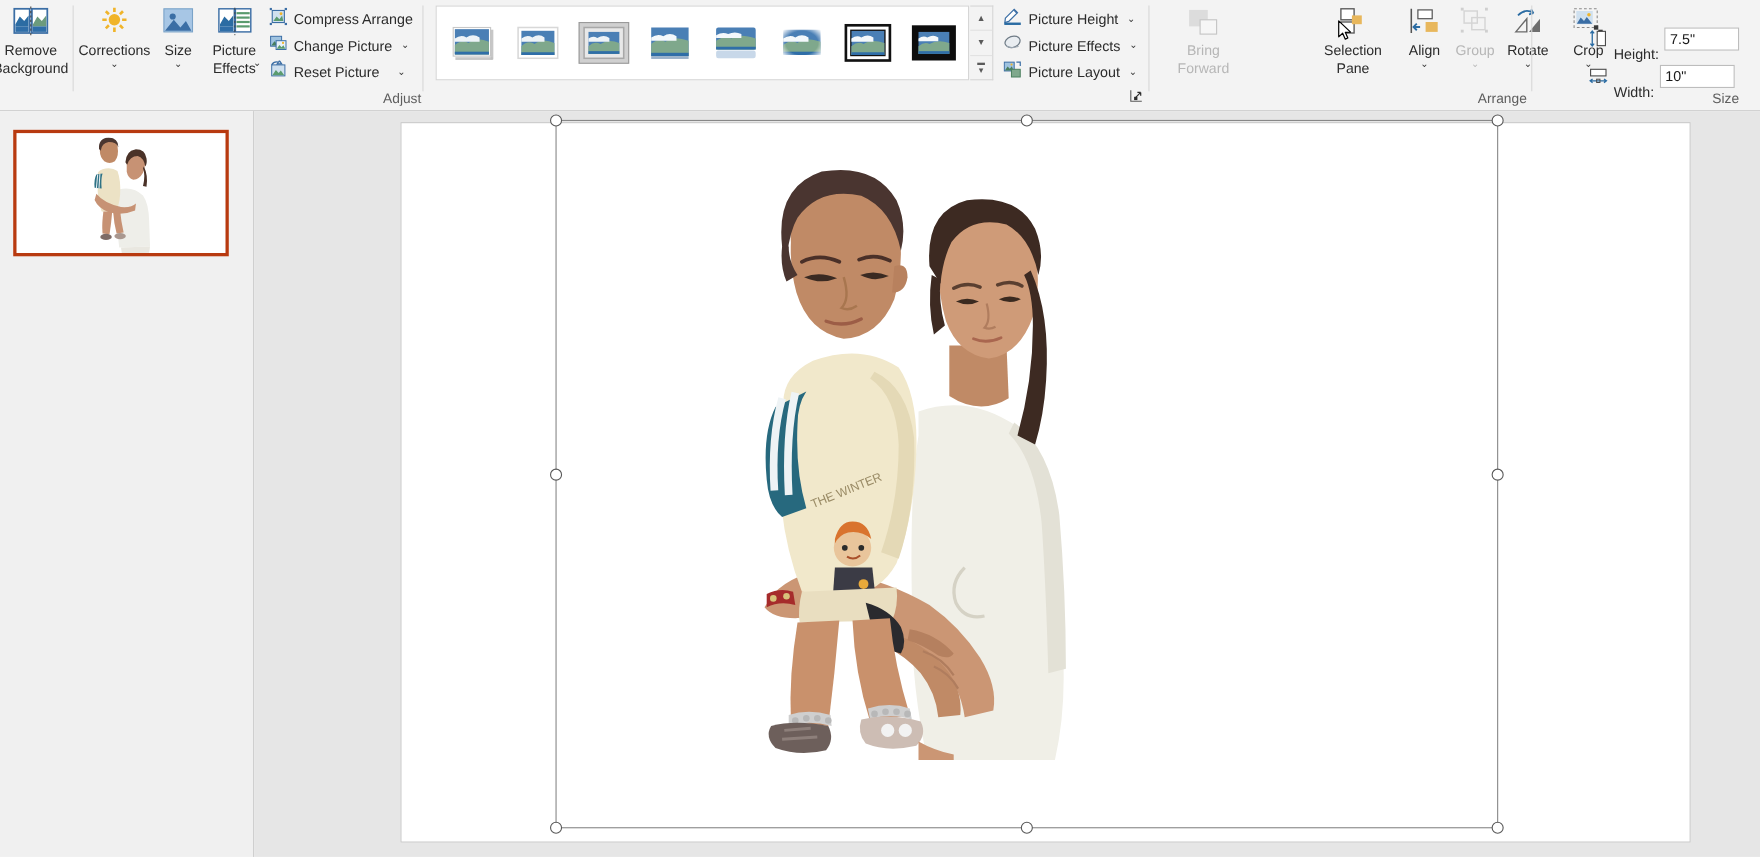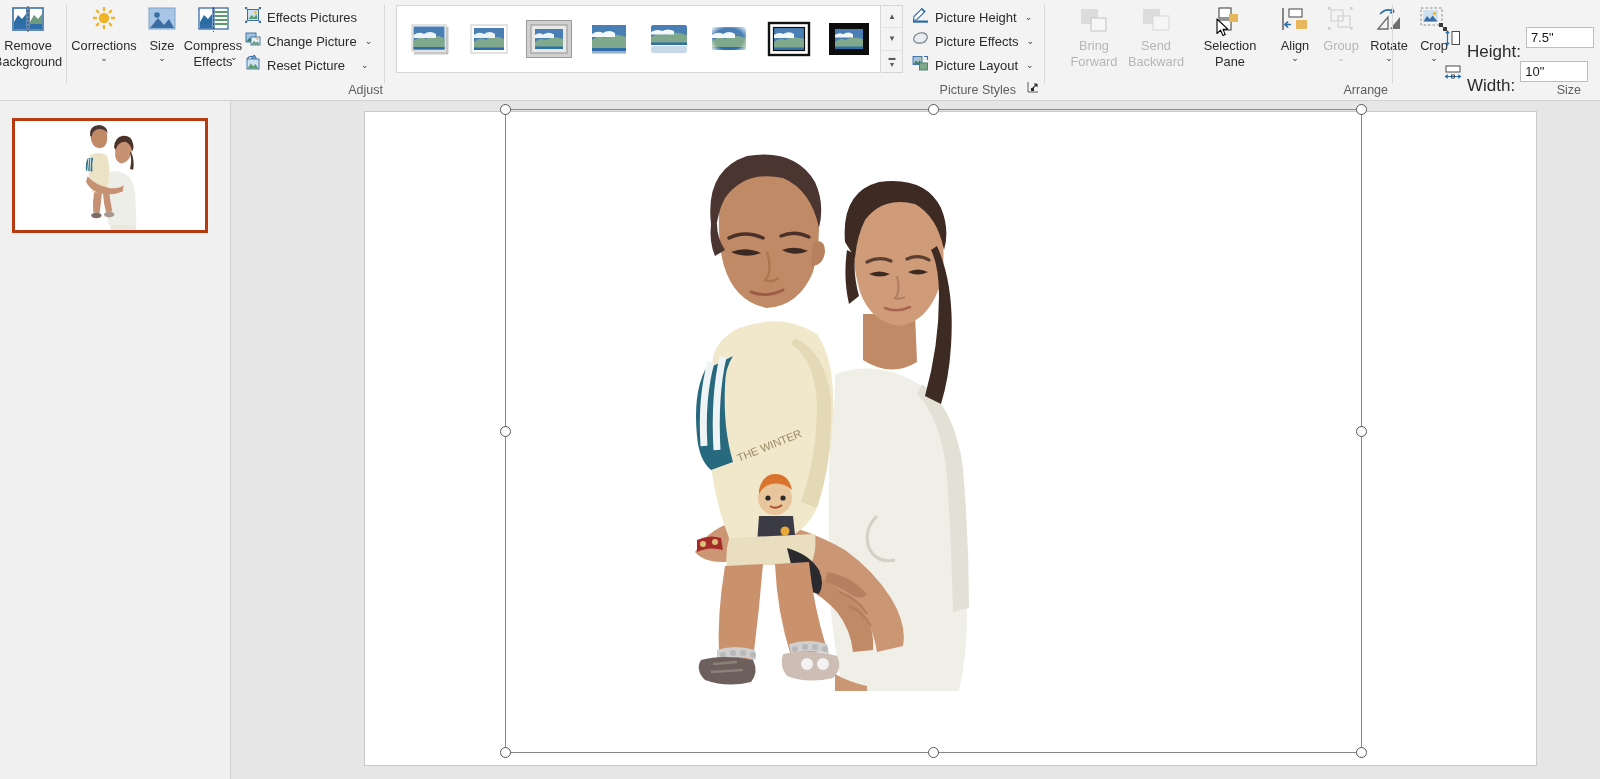--- a/index.html
+++ b/index.html
@@ -64,21 +64,21 @@
   .gal-scroll div:last-child { border-bottom: none; }
 
   .dlg-launch {
     position: absolute; width: 14px; height: 14px; cursor: default;
     font-size: 11px; color: #4a4a4a; line-height: 14px; text-align: center;
   }
 
   
   .size-row { position: absolute; display: flex; align-items: center; gap: 5px; }
   .size-row .sico { width: 18px; height: 16px; display: flex; align-items: center; justify-content: center; }
-  .size-row .slab { font-size: 17px; color: #2b2b2b; margin-top: 29px; }
+  .size-row .slab { font-size: 13px; color: #2b2b2b; margin-top: 29px; }
   .size-inp {
     width: 68px; height: 21px; border: 1px solid #bdbdbd; background: #fff;
     font-size: 13px; color: #1a1a1a; padding: 0 4px; font-family: "Liberation Sans", sans-serif;
   }
 
   
   .thumb-pane {
     position: absolute; left: 0; top: 101px; width: 231px; height: 678px;
     background: #f0f0f0; border-right: 1px solid #cfcfcf;
   }
@@ -182,40 +182,40 @@
             <rect x="4" y="18" width="12" height="4.5" fill="#2f6ea8"></rect>
             <g fill="#5a9b6e">
               <rect x="19" y="5" width="12" height="2"></rect>
                 <rect x="19" y="9" width="12" height="2"></rect>
               <rect x="19" y="13" width="12" height="2"></rect>
                 <rect x="19" y="17" width="12" height="2"></rect>
             </g>
             <line x1="17.5" y1="1" x2="17.5" y2="26" stroke="#444" stroke-width="0.9" stroke-dasharray="2,2"></line>
           </svg>
         </span>
-        <span class="lbl">Compress</span>
+        <span class="lbl">Picture</span>
         <span class="lbl">Effects</span>
       </div>
       <span class="chev" style="position:absolute;left:230px;top:52px;">⌄</span>
 
       <div class="small-btn" style="left:245px;top:5px;">
         <span>
           <svg width="16" height="16" viewBox="0 0 16 16">
             <rect x="2.5" y="2.5" width="11" height="11" fill="#cfe0ef" stroke="#3b6ea5" stroke-width="1"></rect>
             <path d="M3.5 12 L6.5 8 L9 10.5 L11.5 7 L12.5 12 Z" fill="#5a9b6e"></path>
             <circle cx="10.5" cy="5.5" r="1.3" fill="#f0b429"></circle>
             <g fill="#3b6ea5">
                 <rect x="0" y="0" width="2.2" height="2.2"></rect>
                 <rect x="13.8" y="0" width="2.2" height="2.2"></rect>
                 <rect x="0" y="13.8" width="2.2" height="2.2"></rect>
                 <rect x="13.8" y="13.8" width="2.2" height="2.2"></rect>
               </g>
           </svg>
         </span>
-        <span class="slbl">Effects Pictures</span>
+        <span class="slbl">Compress Arrange</span>
       </div>
 
       <div class="small-btn" style="left:245px;top:29px;">
         <span>
           <svg width="16" height="16" viewBox="0 0 16 16">
             <rect x="1" y="2" width="10" height="9" fill="#9fc3e0" stroke="#3b6ea5" stroke-width="0.9"></rect>
             <path d="M1.6 10.4 L4.5 6.5 L6.8 9 L8.5 7 L10.4 10.4 Z" fill="#4a7f5e"></path>
             <rect x="6" y="6" width="9" height="8" fill="#e8f1f8" stroke="#3b6ea5" stroke-width="0.9"></rect>
             <path d="M6.6 13.4 L9 9.8 L11 12 L12.6 10.2 L14.4 13.4 Z" fill="#5a9b6e"></path>
             <circle cx="12.3" cy="8" r="1" fill="#f0b429"></circle>
@@ -365,21 +365,20 @@
             <path d="M1.5 9 L4 5.5 L6 7.5 L7.8 5.2 L9.5 9 Z" fill="#4a7f5e"></path>
             <circle cx="7.6" cy="3.6" r="0.95" fill="#f0b429"></circle>
             <rect x="7.5" y="8" width="8" height="7" fill="#7fa88c" stroke="#4a7f5e" stroke-width="0.9"></rect>
             <path d="M12 1.5 L15.5 1.5 L15.5 5" fill="none" stroke="#3b6ea5" stroke-width="1.1"></path>
           </svg>
         </span>
         <span class="slbl">Picture Layout</span>
         <span class="schev">⌄</span>
       </div>
 
-      <div class="grp-label" style="left:0;width:628px;">Picture Styles</div>
       <div class="dlg-launch" style="left:638px;top:81px;">
         <svg width="12" height="12" viewBox="0 0 12 12">
           <path d="M1 1 L1 11 L11 11" fill="none" stroke="#5a5a5a" stroke-width="1"></path>
           <path d="M10 3 L5.5 7.5 M10 3 L7 3 M10 3 L10 6" stroke="#2b2b2b" stroke-width="1.1" fill="none"></path>
           <rect x="4" y="7" width="3" height="3" fill="#2b2b2b"></rect>
         </svg>
       </div>
     </div>
 
     <div class="grp-sep" style="left:1044px;"></div>
@@ -390,30 +389,20 @@
         <span class="ico">
           <svg width="32" height="28" viewBox="0 0 32 28">
             <rect x="3" y="3" width="17" height="15" fill="#dcdcdc"></rect>
             <rect x="13" y="12" width="15" height="13" fill="#f6f6f6" stroke="#c4c4c4" stroke-width="1"></rect>
           </svg>
         </span>
         <span class="lbl">Bring</span>
         <span class="lbl">Forward</span>
       </div>
 
-      <div class="big-btn dis" style="left:69px;width:78px;">
-        <span class="ico">
-          <svg width="32" height="28" viewBox="0 0 32 28">
-            <rect x="3" y="3" width="17" height="15" fill="#dcdcdc"></rect>
-            <rect x="13" y="10" width="16" height="14" fill="#f6f6f6" stroke="#d8d8d8" stroke-width="1"></rect>
-          </svg>
-        </span>
-        <span class="lbl">Send</span>
-        <span class="lbl">Backward</span>
-      </div>
 
       <div class="big-btn" style="left:142px;width:80px;">
         <span class="ico">
           <svg width="32" height="28" viewBox="0 0 32 28">
             <rect x="5" y="2" width="12" height="10" fill="#ffffff" stroke="#555555" stroke-width="1.2"></rect>
             <rect x="5" y="14" width="12" height="10" fill="#ffffff" stroke="#555555" stroke-width="1.2"></rect>
             <rect x="15" y="8" width="9" height="8" fill="#e8b75c"></rect>
           </svg>
         </span>
         <span class="lbl">Selection</span>
@@ -462,21 +451,21 @@
         <span class="chev">⌄</span>
       </div>
 
       <div class="grp-label" style="left:60px;width:280px;">Arrange</div>
     </div>
 
     <div class="grp-sep" style="left:1392px;"></div>
 
     <div class="grp" style="left:1396px;width:204px;">
 
-      <div class="big-btn" style="left:12px;width:52px;">
+      <div class="big-btn" style="left:22px;width:52px;">
         <span class="ico">
           <svg width="32" height="28" viewBox="0 0 32 28">
             <rect x="3" y="2" width="21" height="17" fill="none" stroke="#8a8a8a" stroke-width="1" stroke-dasharray="2.5,2"></rect>
             <rect x="5" y="4" width="15" height="12" fill="#cfe0ef"></rect>
             <path d="M5.5 15.5 L9 10 L12 13 L14.5 9.5 L19.5 15.5 Z" fill="#3b6ea5"></path>
             <circle cx="16.5" cy="7.5" r="1.6" fill="#f0b429"></circle>
             <g fill="#3a3a3a">
                 <rect x="21" y="17" width="4" height="4"></rect>
                 <rect x="25" y="21" width="4" height="4"></rect>
                 <rect x="21" y="21" width="4" height="4" fill="none"></rect>

